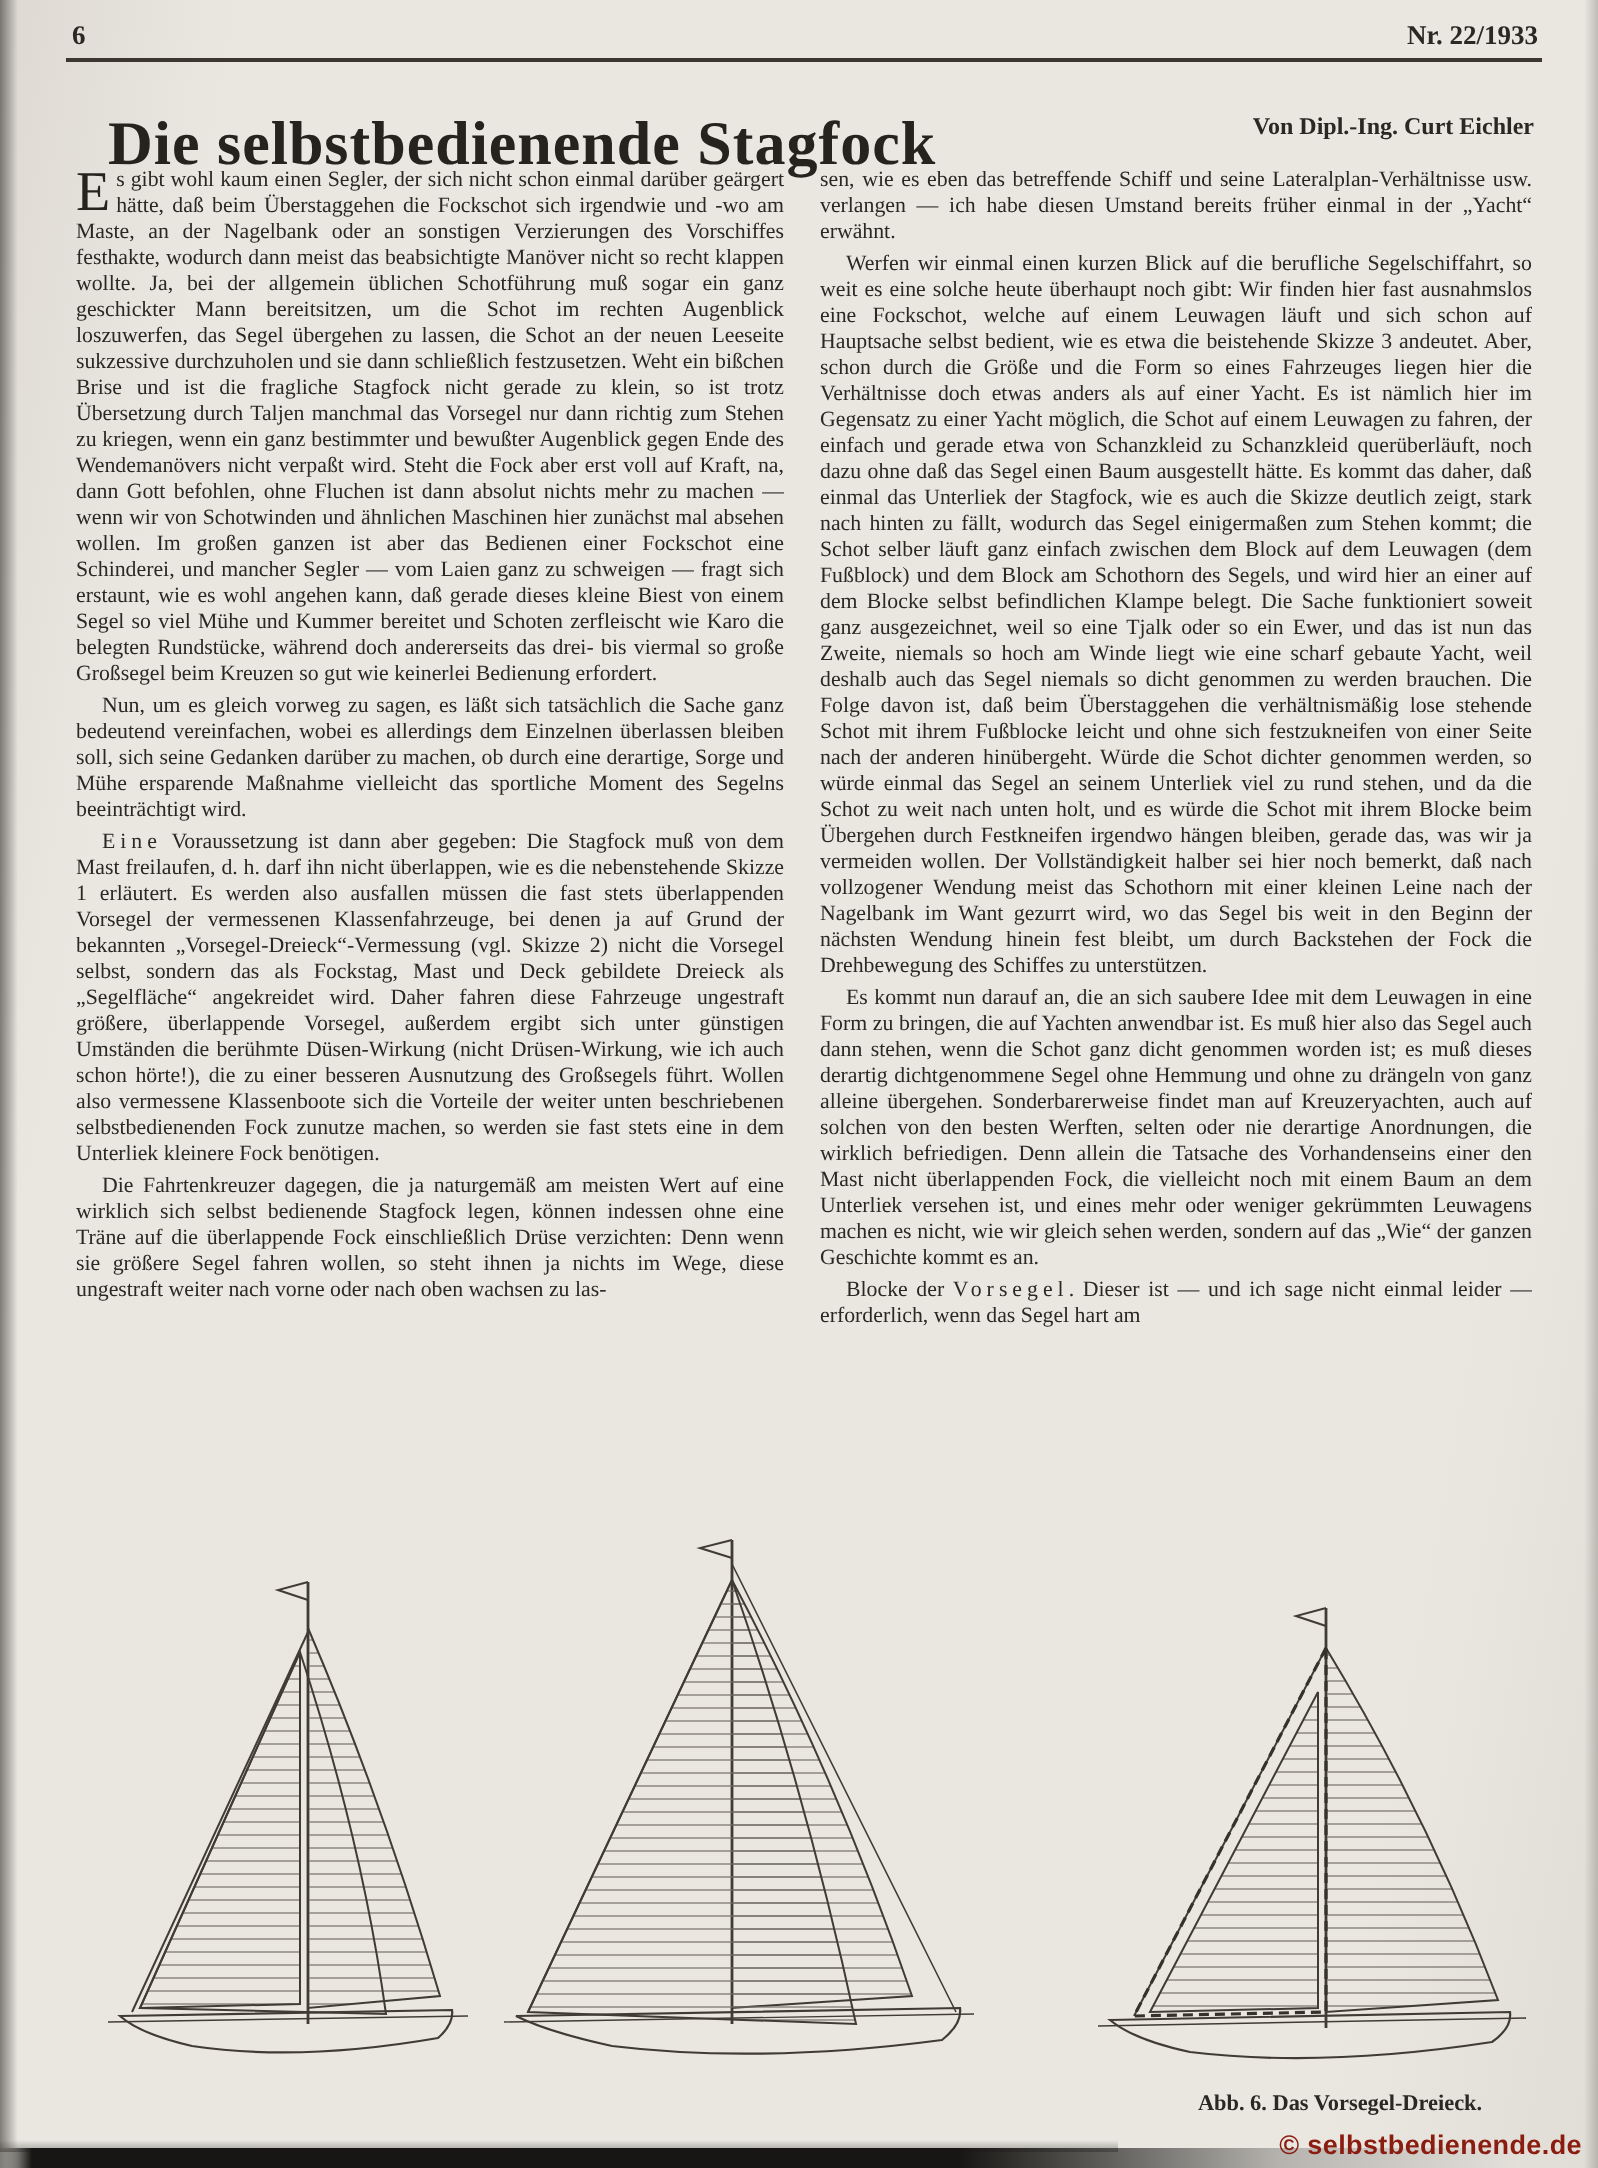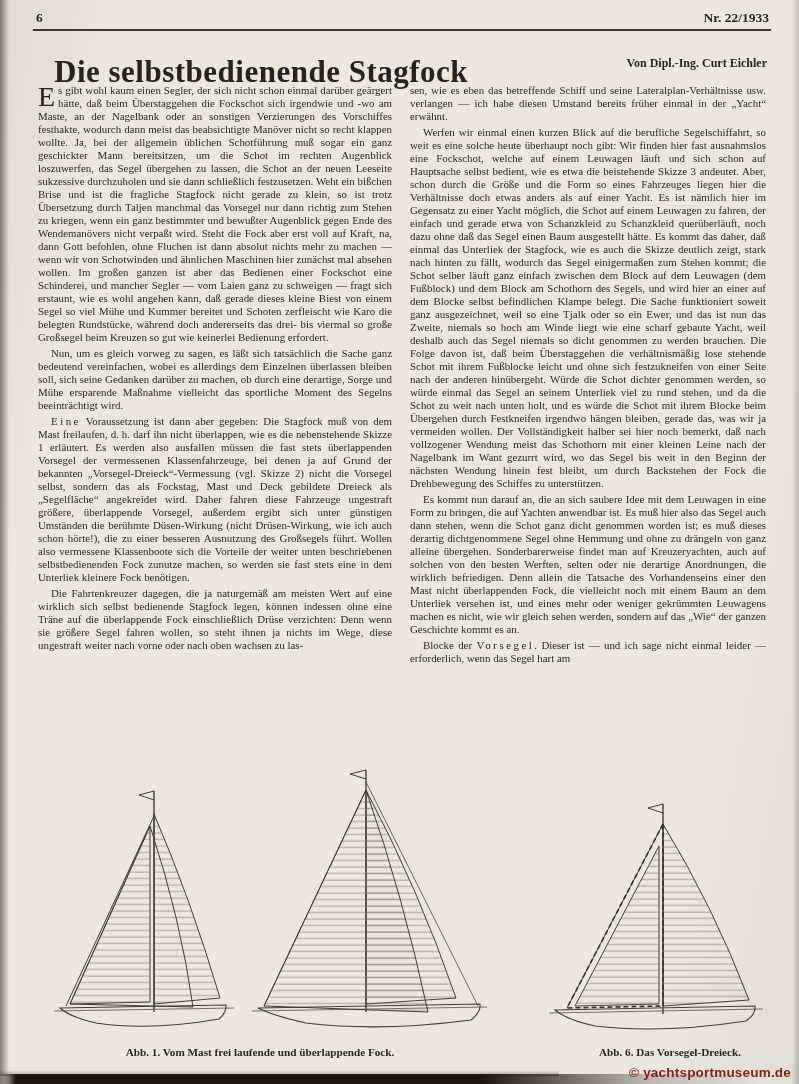--- a/index.html
+++ b/index.html
@@ -123,17 +123,16 @@
     <path d="M120 12 L105 16 L120 21" fill="none" stroke="#403c35" stroke-width="1"></path>
     <line x1="120" y1="12" x2="120" y2="222" stroke="#403c35" stroke-width="1.4"></line>
     <path d="M120 32 L120 214 L206 208 Q171 116 120 32 Z" fill="url(#h3)" stroke="#403c35" stroke-width="1"></path>
     <line x1="120" y1="32" x2="24" y2="216" stroke="#403c35" stroke-width="1"></line>
     <path d="M120 32 L24 216 L120 214 Z" fill="none" stroke="#35312b" stroke-width="1.6" stroke-dasharray="5 3"></path>
     <path d="M116 54 L32 214 L116 212 Z" fill="url(#h3)" stroke="#403c35" stroke-width="1"></path>
     <path d="M12 218 L212 214 Q213 222 203 229 Q118 242 52 234 Q24 228 12 218 Z" fill="none" stroke="#403c35" stroke-width="1.1"></path>
     <line x1="6" y1="221" x2="220" y2="217" stroke="#403c35" stroke-width="0.7"></line>
   </svg>
 
-  <div class="caption c1">Abb. 1.  Vom Mast frei laufende und überlappende Fock.</div>
   <div class="caption c2">Abb. 6.  Das Vorsegel-Dreieck.</div>
 
-  <div class="watermark">© yachtsportmuseum.de</div>
+  <div class="watermark">© selbstbedienende.de</div>
 </div>
 
 </body></html>

